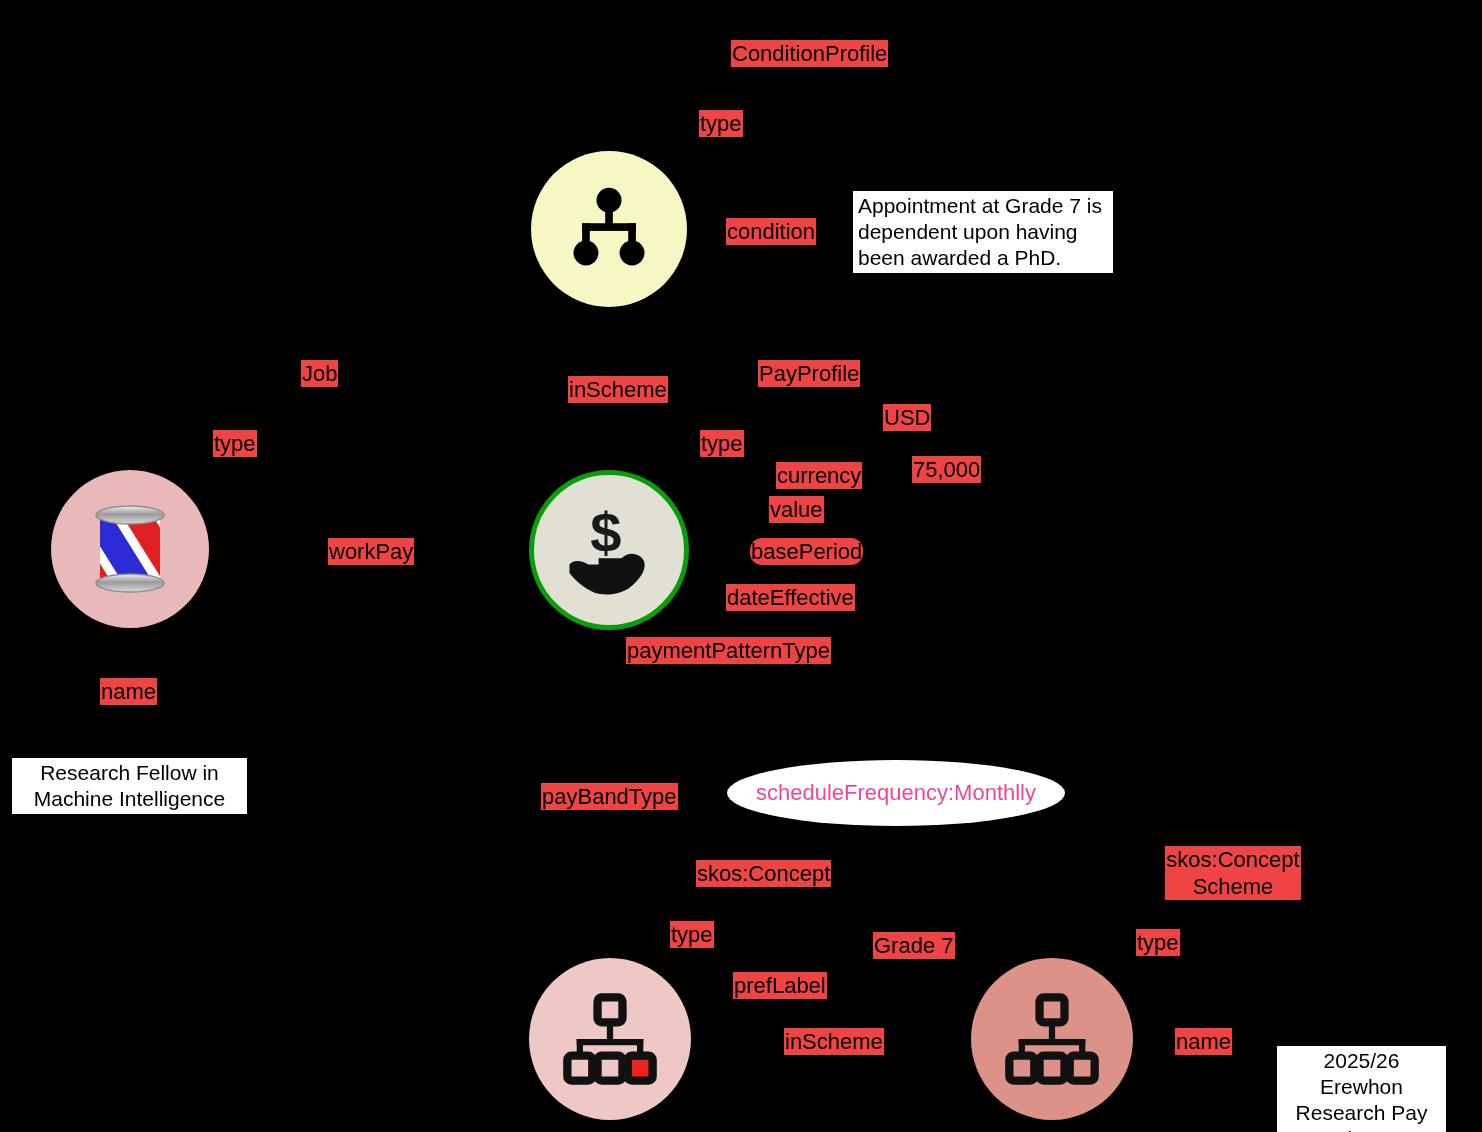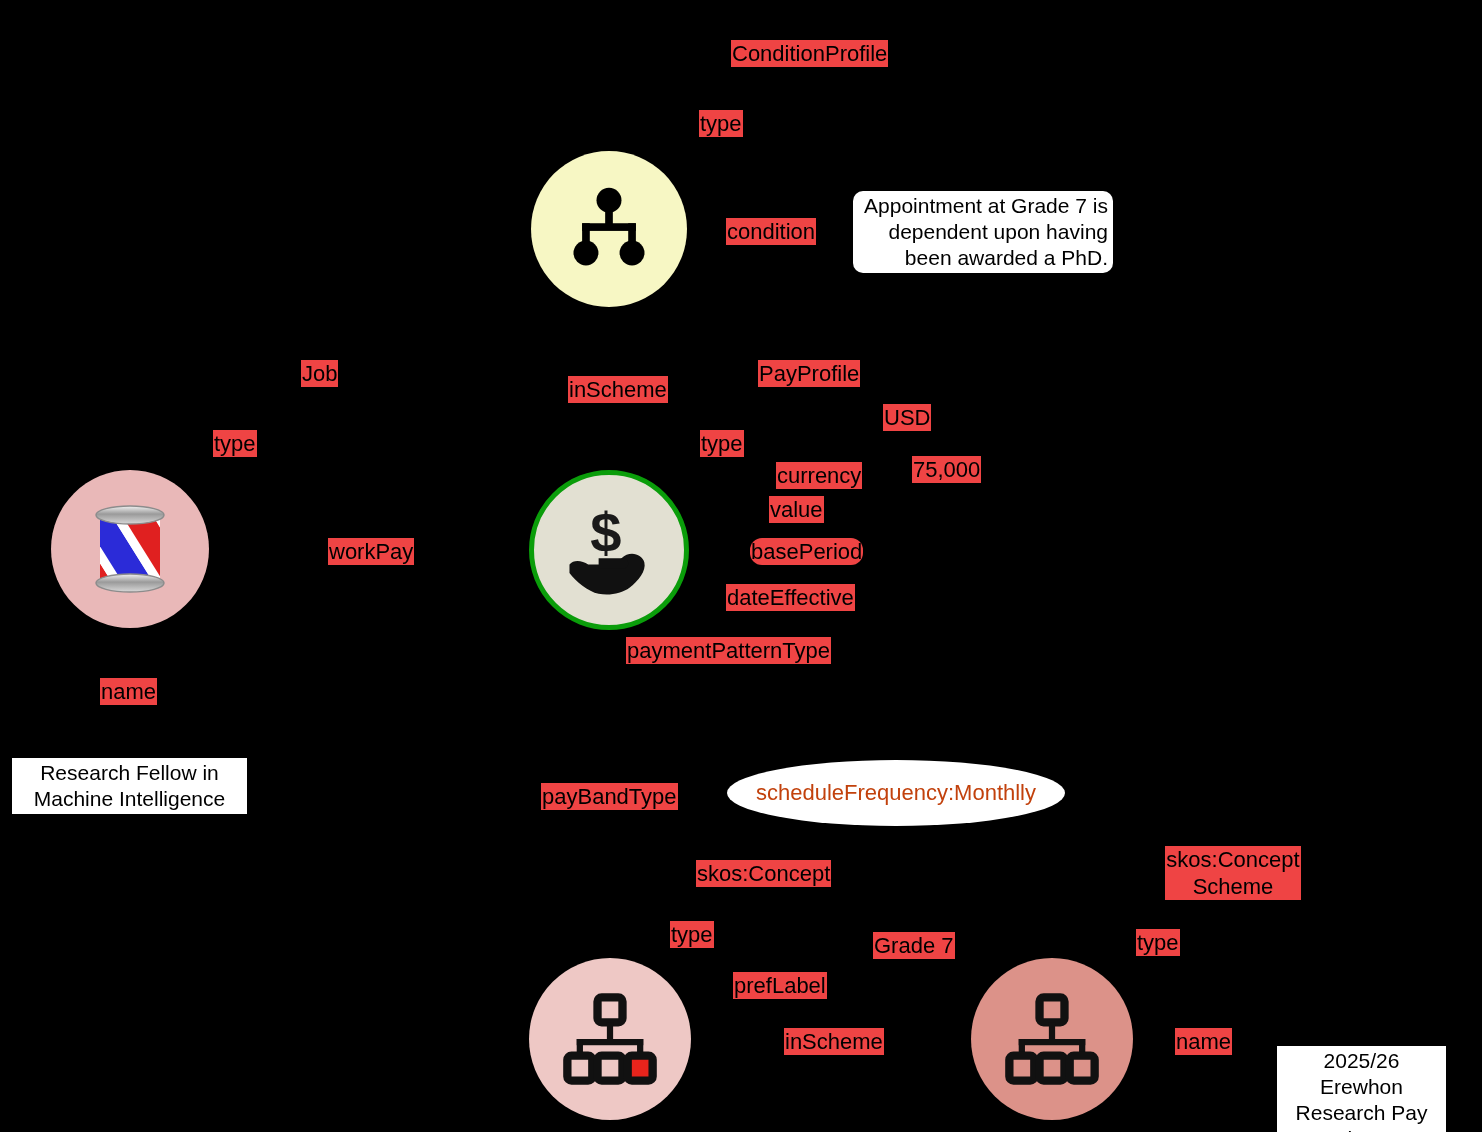--- a/index.html
+++ b/index.html
@@ -40,27 +40,27 @@
     background: #ffffff;
     color: #000000;
     font-size: 21px;
     line-height: 26px;
     font-family: "Liberation Sans", sans-serif;
     padding: 2px 5px;
     box-sizing: border-box;
     white-space: pre-line;
   }
   .litbox.center { text-align: center; }
-  .litbox.left { text-align: right; border-radius: 10px; }
+  .litbox.left { text-align: left; }
 
   
   .ellipse {
     position: absolute;
     background: #ffffff;
-    color: #c2410c;
+    color: #ec4899;
     border-radius: 50%;
     display: flex;
     align-items: center;
     justify-content: center;
     font-size: 22px;
     font-family: "Liberation Sans", sans-serif;
     white-space: nowrap;
   }
 
   

